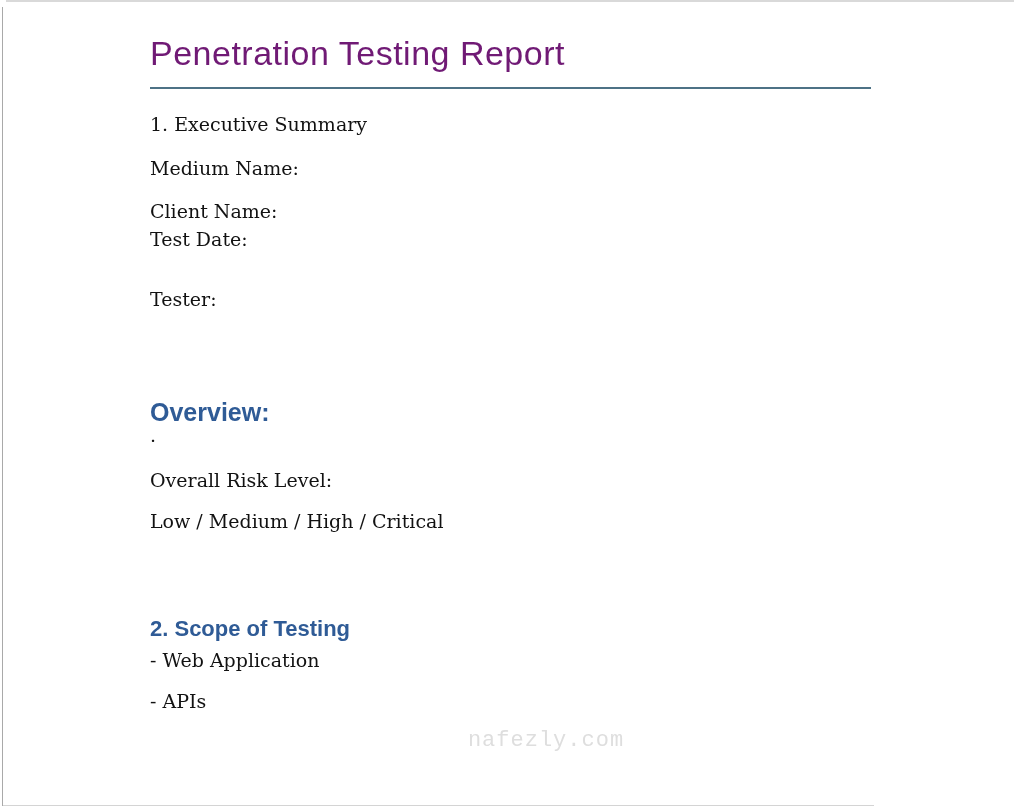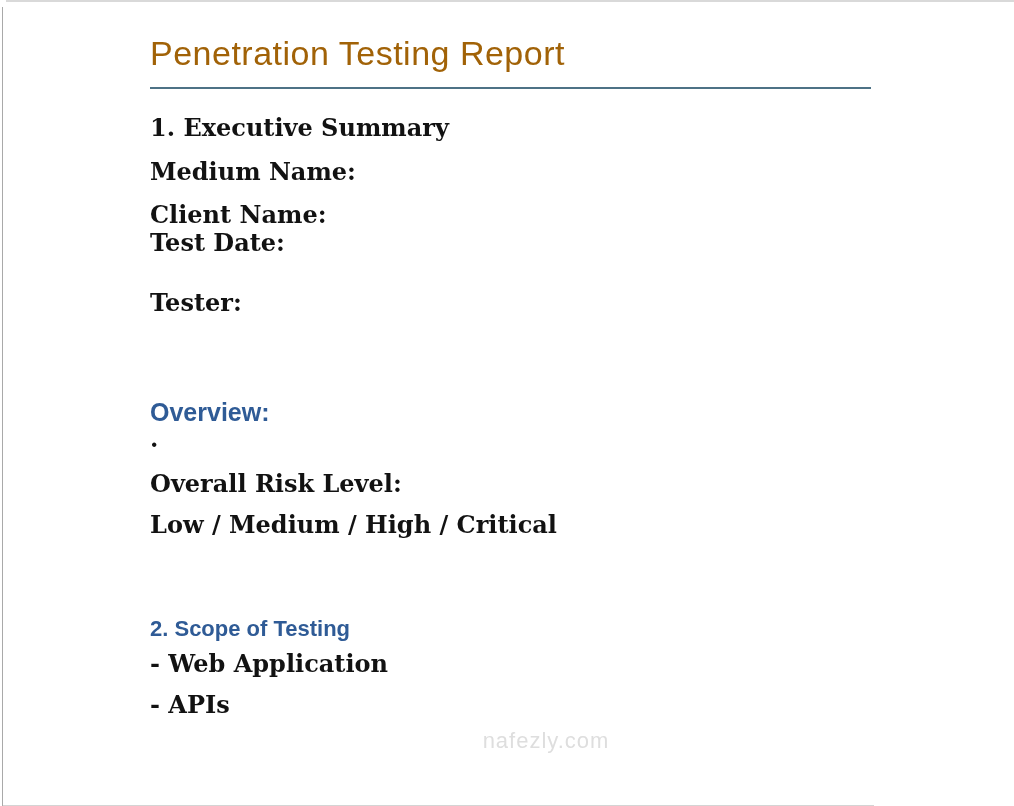--- a/index.html
+++ b/index.html
@@ -24,36 +24,36 @@
     position: absolute; bottom: 0; left: 3px; right: 140px; height: 1px;
     background: #d4d4d4;
   }
   .abs { position: absolute; white-space: nowrap; }
 
   .doc-title {
     left: 150px; top: 34px;
     font-family: "Liberation Sans", sans-serif;
     font-weight: 400;
     font-size: 34px;
-    color: #a16207;
+    color: #701a75;
     letter-spacing: 0.5px;
     text-align: right;
   }
   .title-rule {
     position: absolute;
     left: 150px; top: 87px;
     width: 721px; height: 2px;
     background: #4d7286;
   }
 
   .serif-bold {
     left: 150px;
     font-family: "DejaVu Serif", "Liberation Serif", serif;
-    font-weight: 700;
-    font-size: 24px;
+    font-weight: 400;
+    font-size: 19px;
     color: #121212;
   }
   .blue-heading {
     left: 150px;
     font-family: "Liberation Sans", sans-serif;
     font-weight: 700;
     color: #2F5B96;
   }
 
   .y-exec      { top: 113px; }
@@ -80,21 +80,21 @@
     user-select: none;
   }
   .watermark-logo {
     font-family: "DejaVu Sans", sans-serif;
     font-weight: 700;
     font-size: 44px;
     line-height: 1.1;
     color: #dedede;
   }
   .watermark-site {
-    font-family: Liberation Sans, sans-serif;
+    font-family: Liberation Mono, monospace;
     font-weight: 400;
     font-size: 22px;
     letter-spacing: 1px;
     line-height: 1;
     color: #dedede;
     margin-top: -4px;
   }
 </style>
 </head>
 <body>

